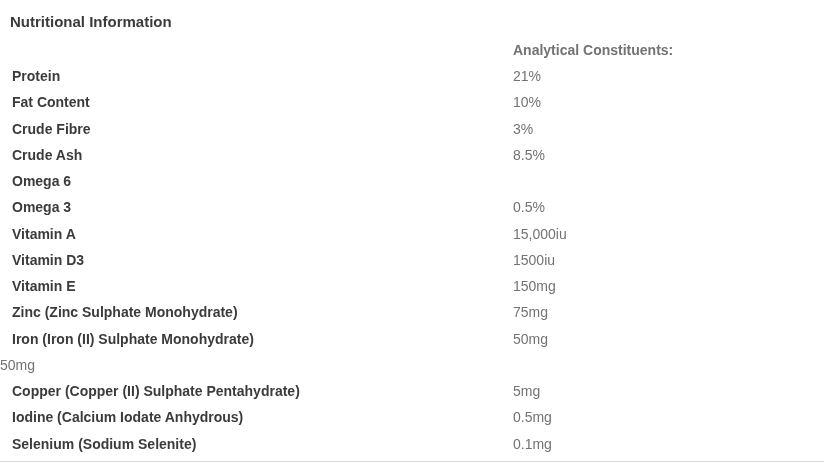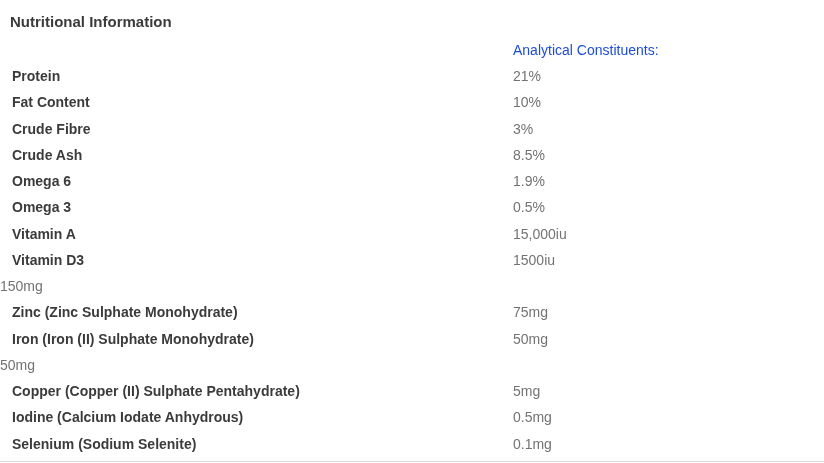--- a/index.html
+++ b/index.html
@@ -47,22 +47,22 @@
     overflow: hidden;
   }
   .cell-value {
     flex: 1;
     font-size: 14px;
     font-weight: normal;
     color: #737373;
     white-space: nowrap;
   }
   .cell-value.header-value {
-    font-weight: normal;
-    color: #1d4ed8;
+    font-weight: bold;
+    color: #737373;
   }
   .section-divider {
     position: absolute;
     left: 0;
     bottom: 1px;
     width: 100%;
     height: 0;
     border-top: 1px solid #d9d9d9;
   }
 </style>
@@ -94,39 +94,39 @@
     <div class="cell-value">3%</div>
   </div>
 
   <div class="n-row">
     <div class="cell-label">Crude Ash</div>
     <div class="cell-value">8.5%</div>
   </div>
 
   <div class="n-row">
     <div class="cell-label">Omega 6</div>
-    <div class="cell-value">1.9%</div>
   </div>
 
   <div class="n-row">
     <div class="cell-label">Omega 3</div>
     <div class="cell-value">0.5%</div>
   </div>
 
   <div class="n-row">
     <div class="cell-label">Vitamin A</div>
     <div class="cell-value">15,000iu</div>
   </div>
 
   <div class="n-row">
     <div class="cell-label">Vitamin D3</div>
     <div class="cell-value">1500iu</div>
   </div>
 
   <div class="n-row">
+    <div class="cell-label">Vitamin E</div>
     <div class="cell-value">150mg</div>
   </div>
 
   <div class="n-row">
     <div class="cell-label">Zinc (Zinc Sulphate Monohydrate)</div>
     <div class="cell-value">75mg</div>
   </div>
 
   <div class="n-row">
     <div class="cell-label">Iron (Iron (II) Sulphate Monohydrate)</div>

